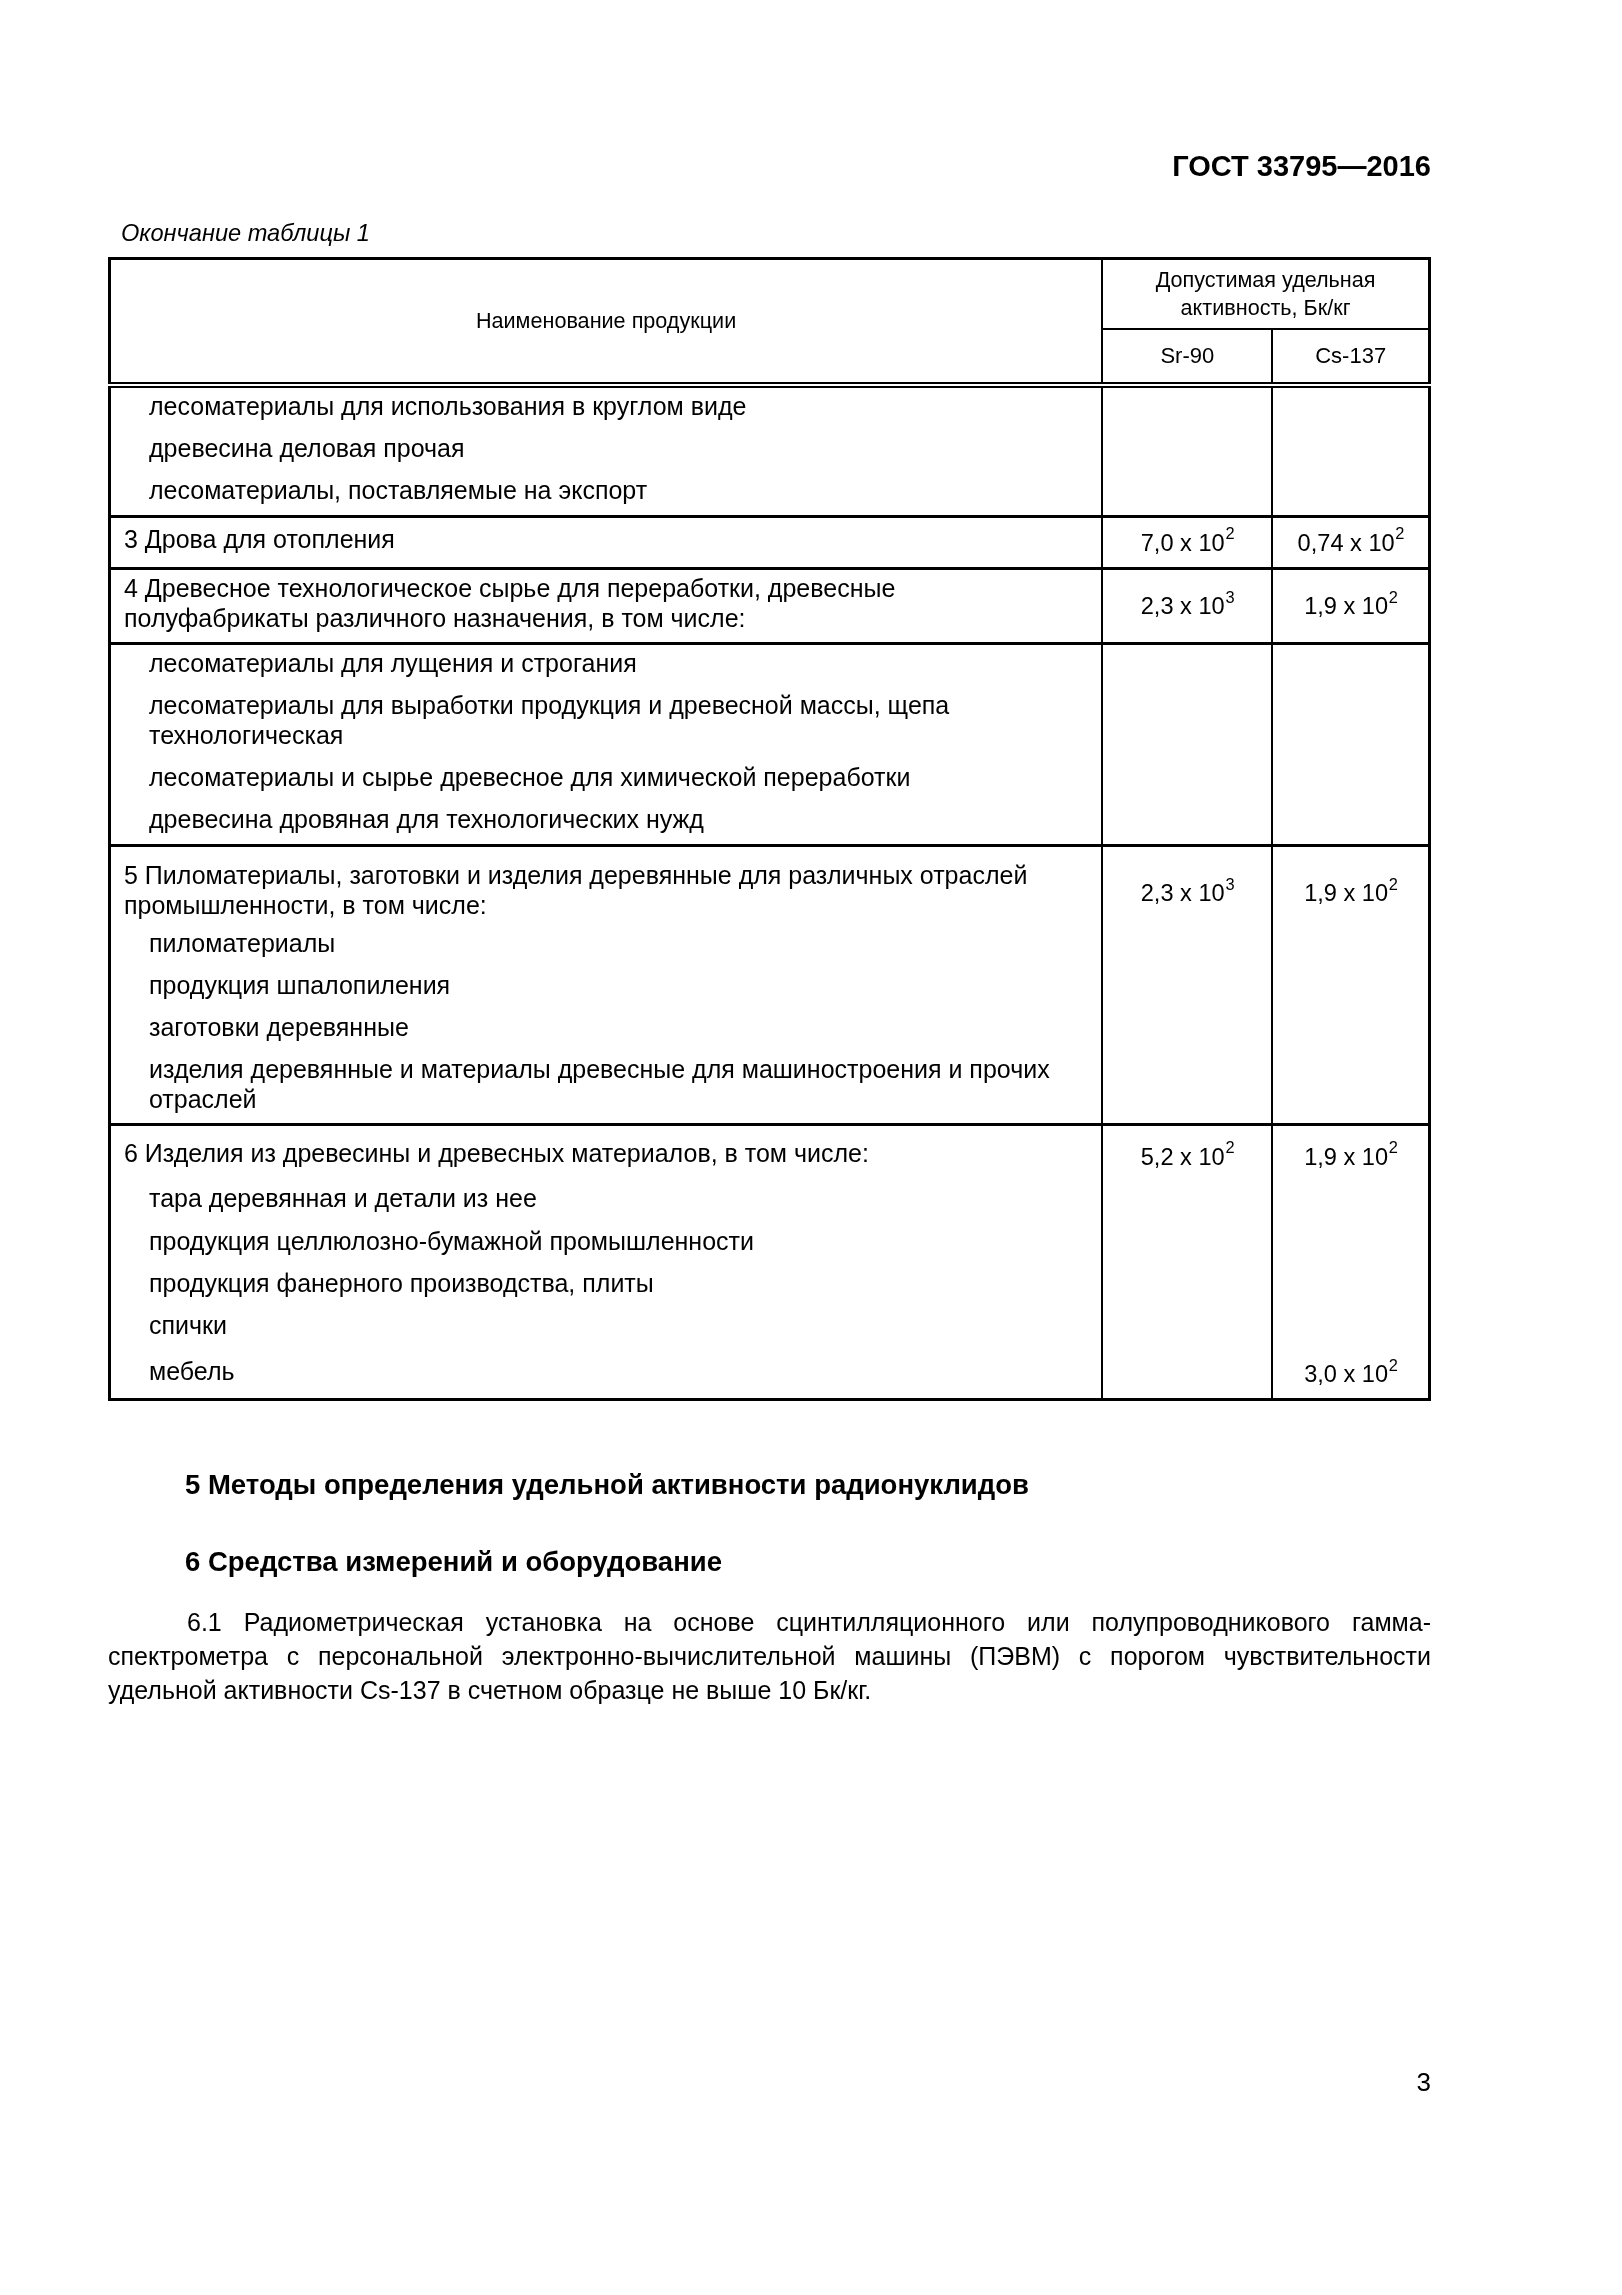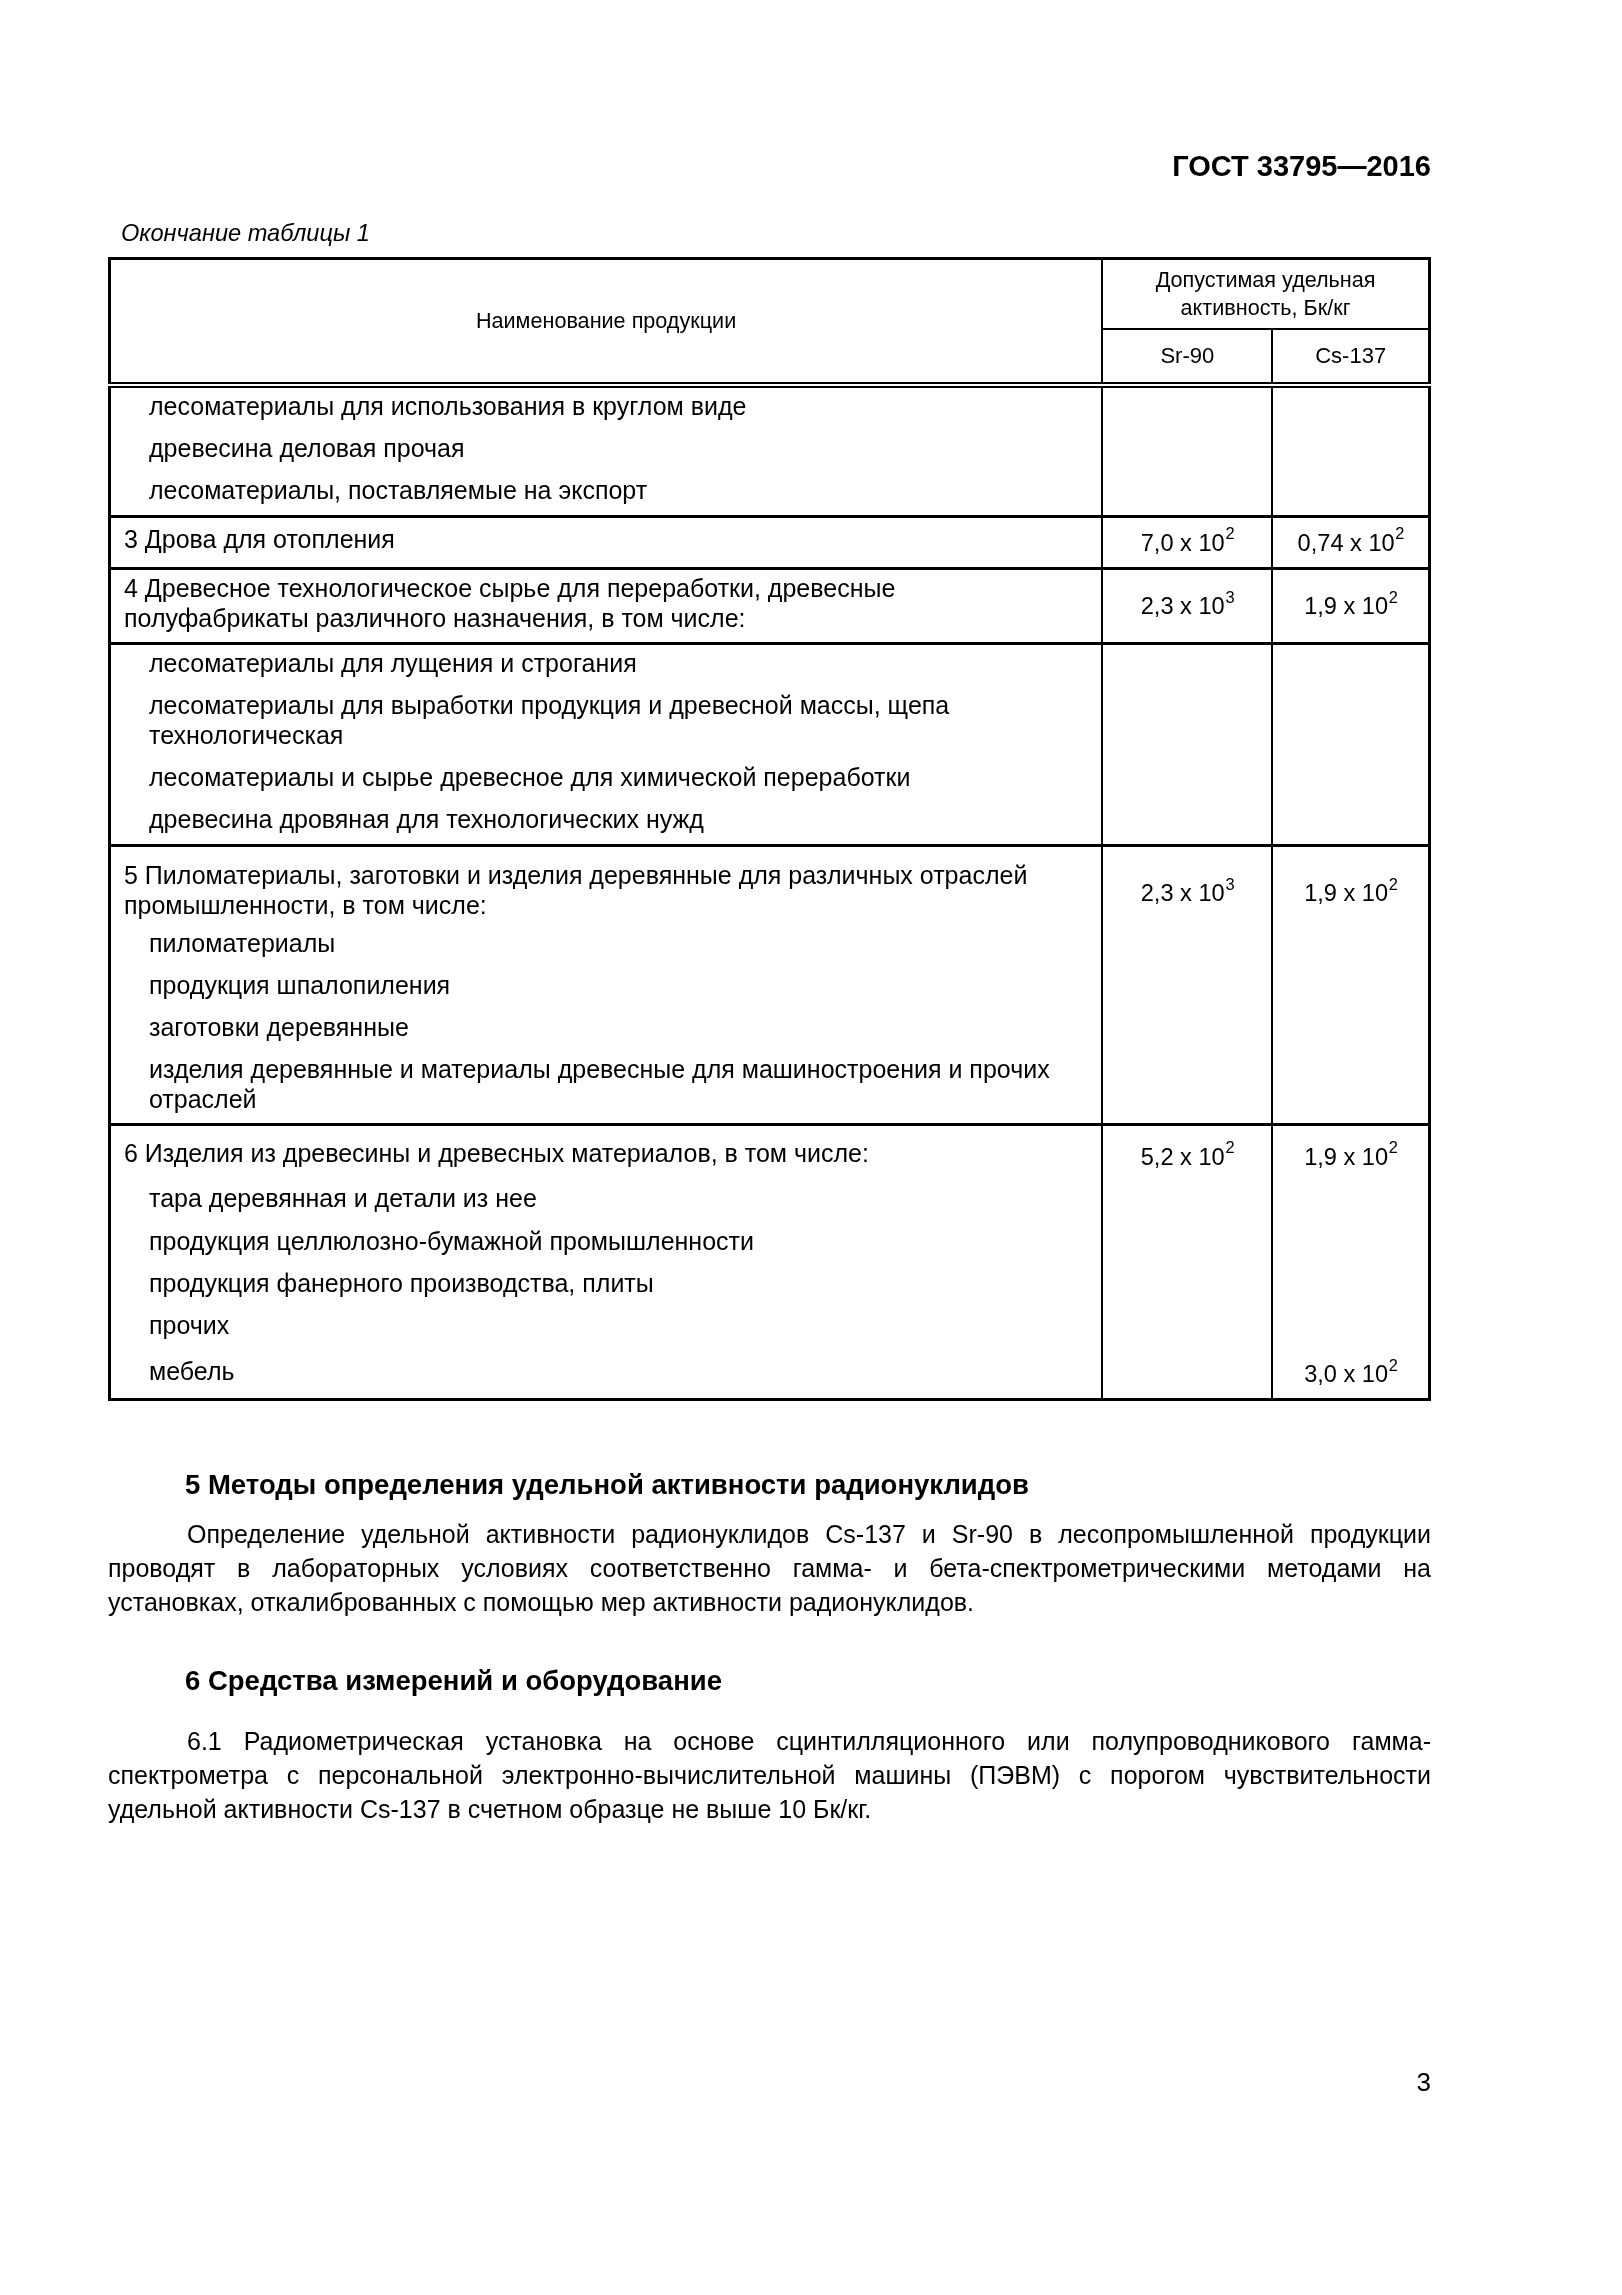--- a/index.html
+++ b/index.html
@@ -230,36 +230,35 @@
         <td class="name">продукция целлюлозно-бумажной промышленности</td>
         <td class="val sr"></td>
         <td class="val cs"></td>
       </tr>
       <tr class="sub">
         <td class="name">продукция фанерного производства, плиты</td>
         <td class="val sr"></td>
         <td class="val cs"></td>
       </tr>
       <tr class="sub">
-        <td class="name">прочих</td>
+        <td class="name">спички</td>
         <td class="val sr"></td>
         <td class="val cs"></td>
       </tr>
       <tr class="sub">
         <td class="name">мебель</td>
         <td class="val sr"></td>
         <td class="val cs"><span>3,0 x 10</span><sup>2</sup></td>
       </tr>
 
     </tbody>
   </table>
 
   <h2 class="section-title s5-title">5 Методы определения удельной активности радионуклидов</h2>
 
-  <p class="para">Определение удельной активности радионуклидов Cs-137 и Sr-90 в лесопромышленной продук­ции проводят в лабораторных условиях соответственно гамма- и бета-спектрометрическими методами на установках, откалиброванных с помощью мер активности радионуклидов.</p>
 
   <h2 class="section-title s6-title">6 Средства измерений и оборудование</h2>
 
   <p class="para p61">6.1 Радиометрическая установка на основе сцинтилляционного или полупроводникового гамма-спектрометра с персональной электронно-вычислительной машины (ПЭВМ) с порогом чувствительно­сти удельной активности Cs-137 в счетном образце не выше 10 Бк/кг.</p>
 
 
 </div>
 
 <div class="page-number">3</div>
 

